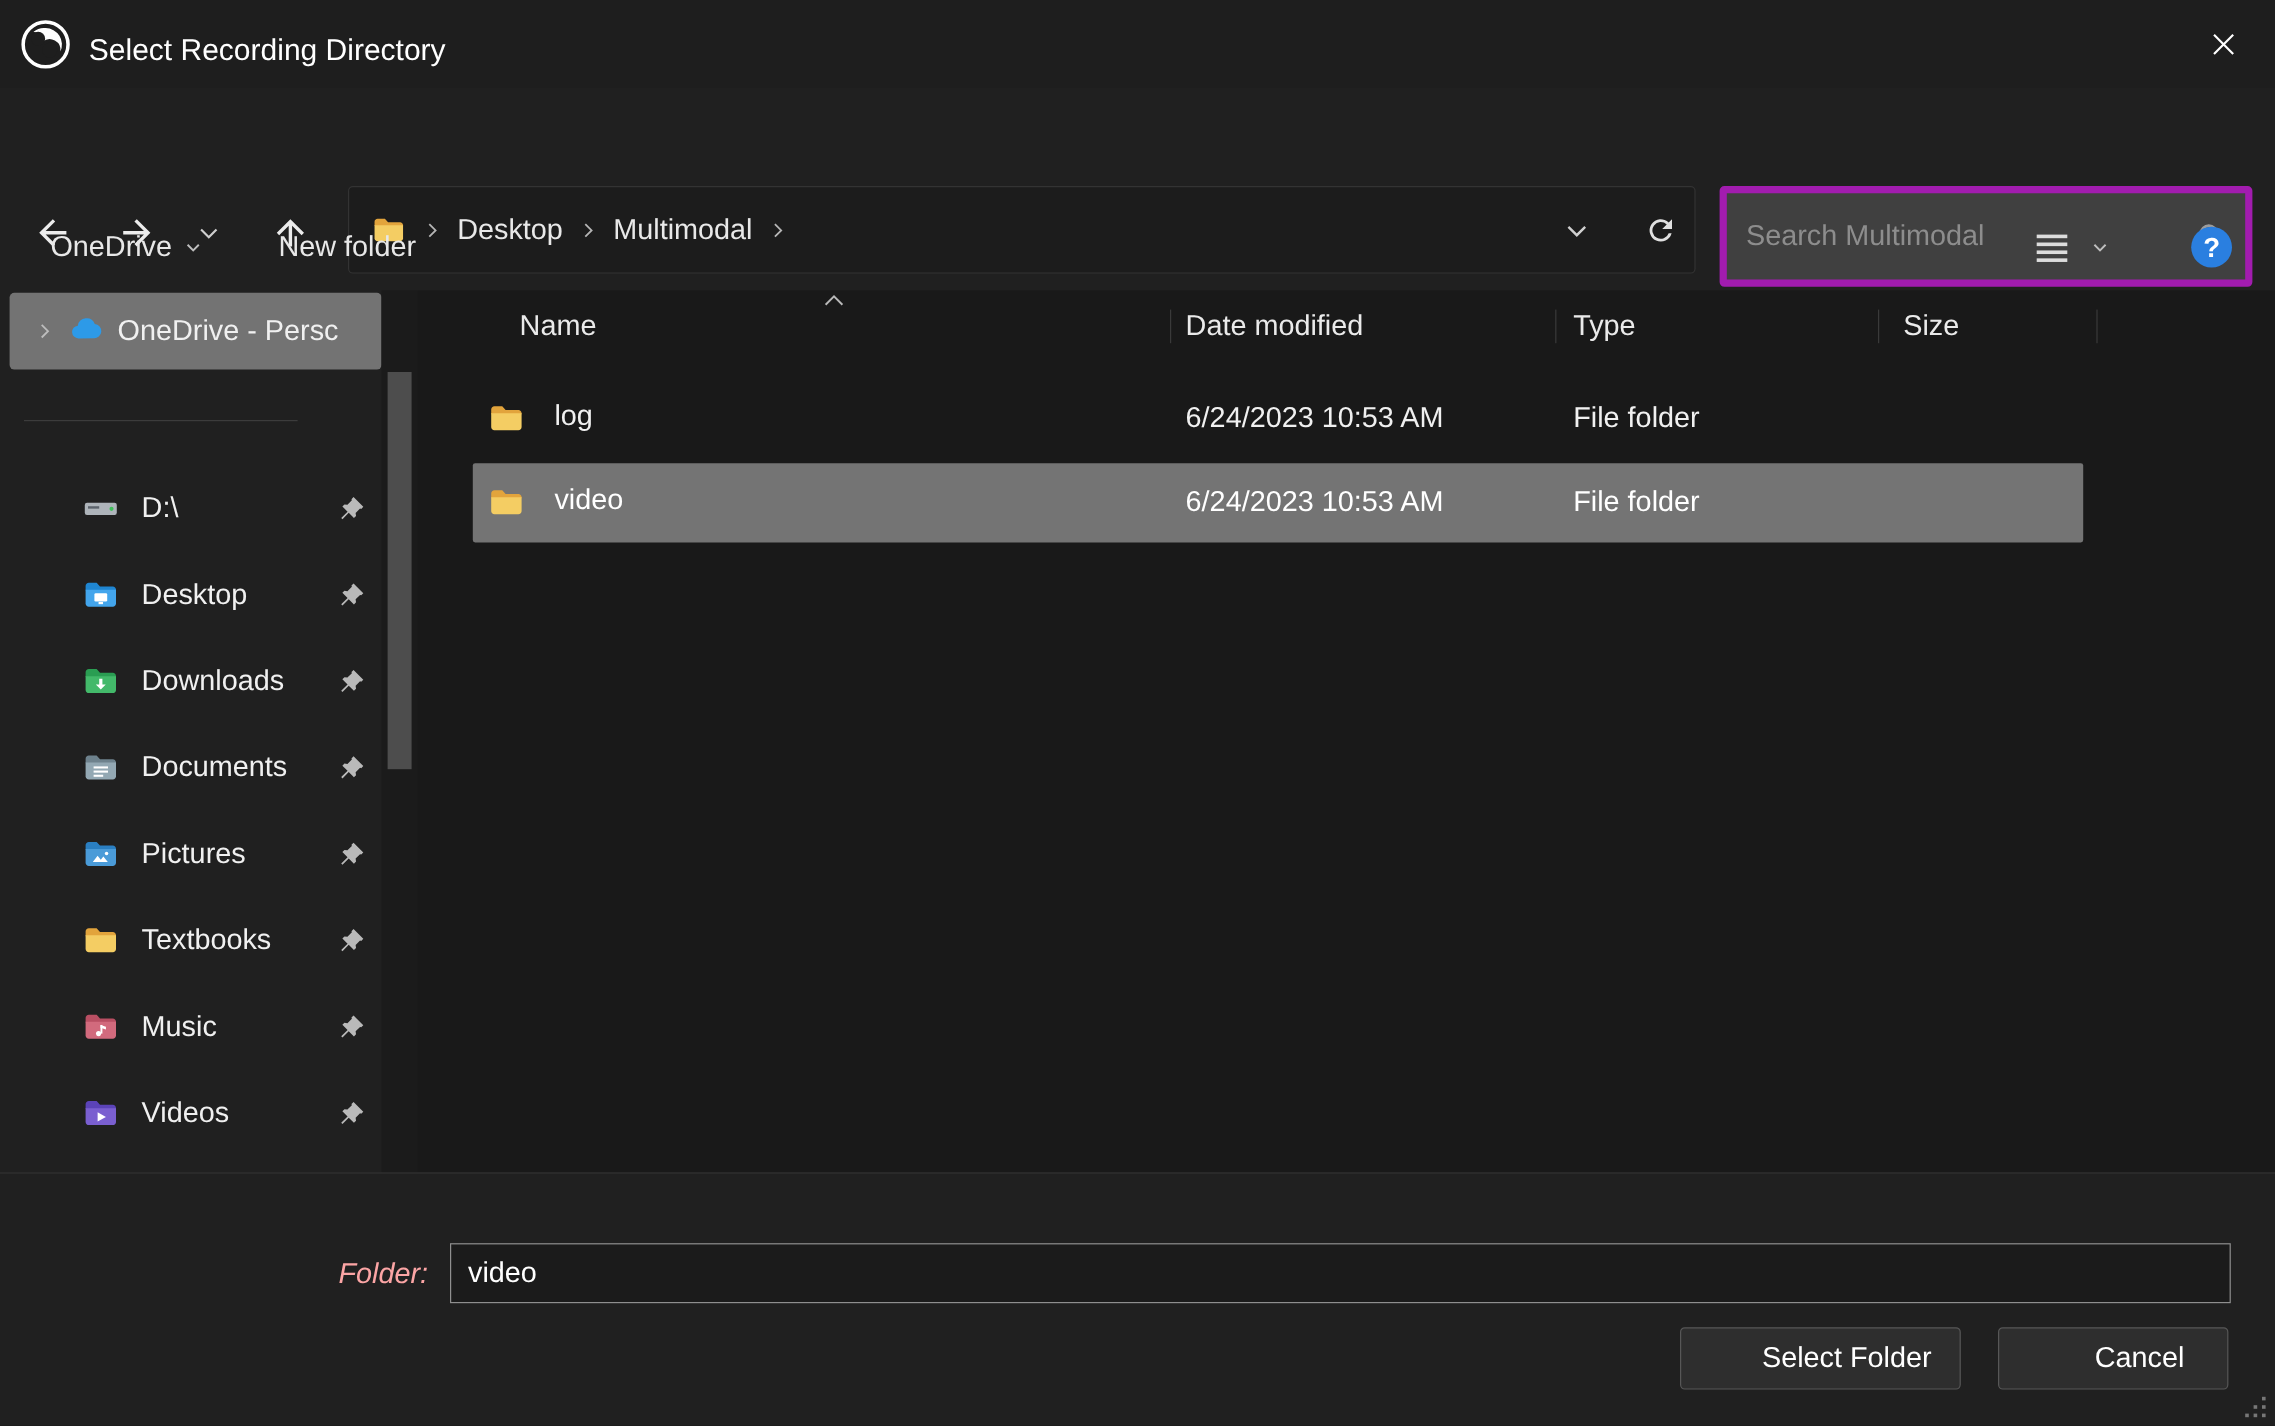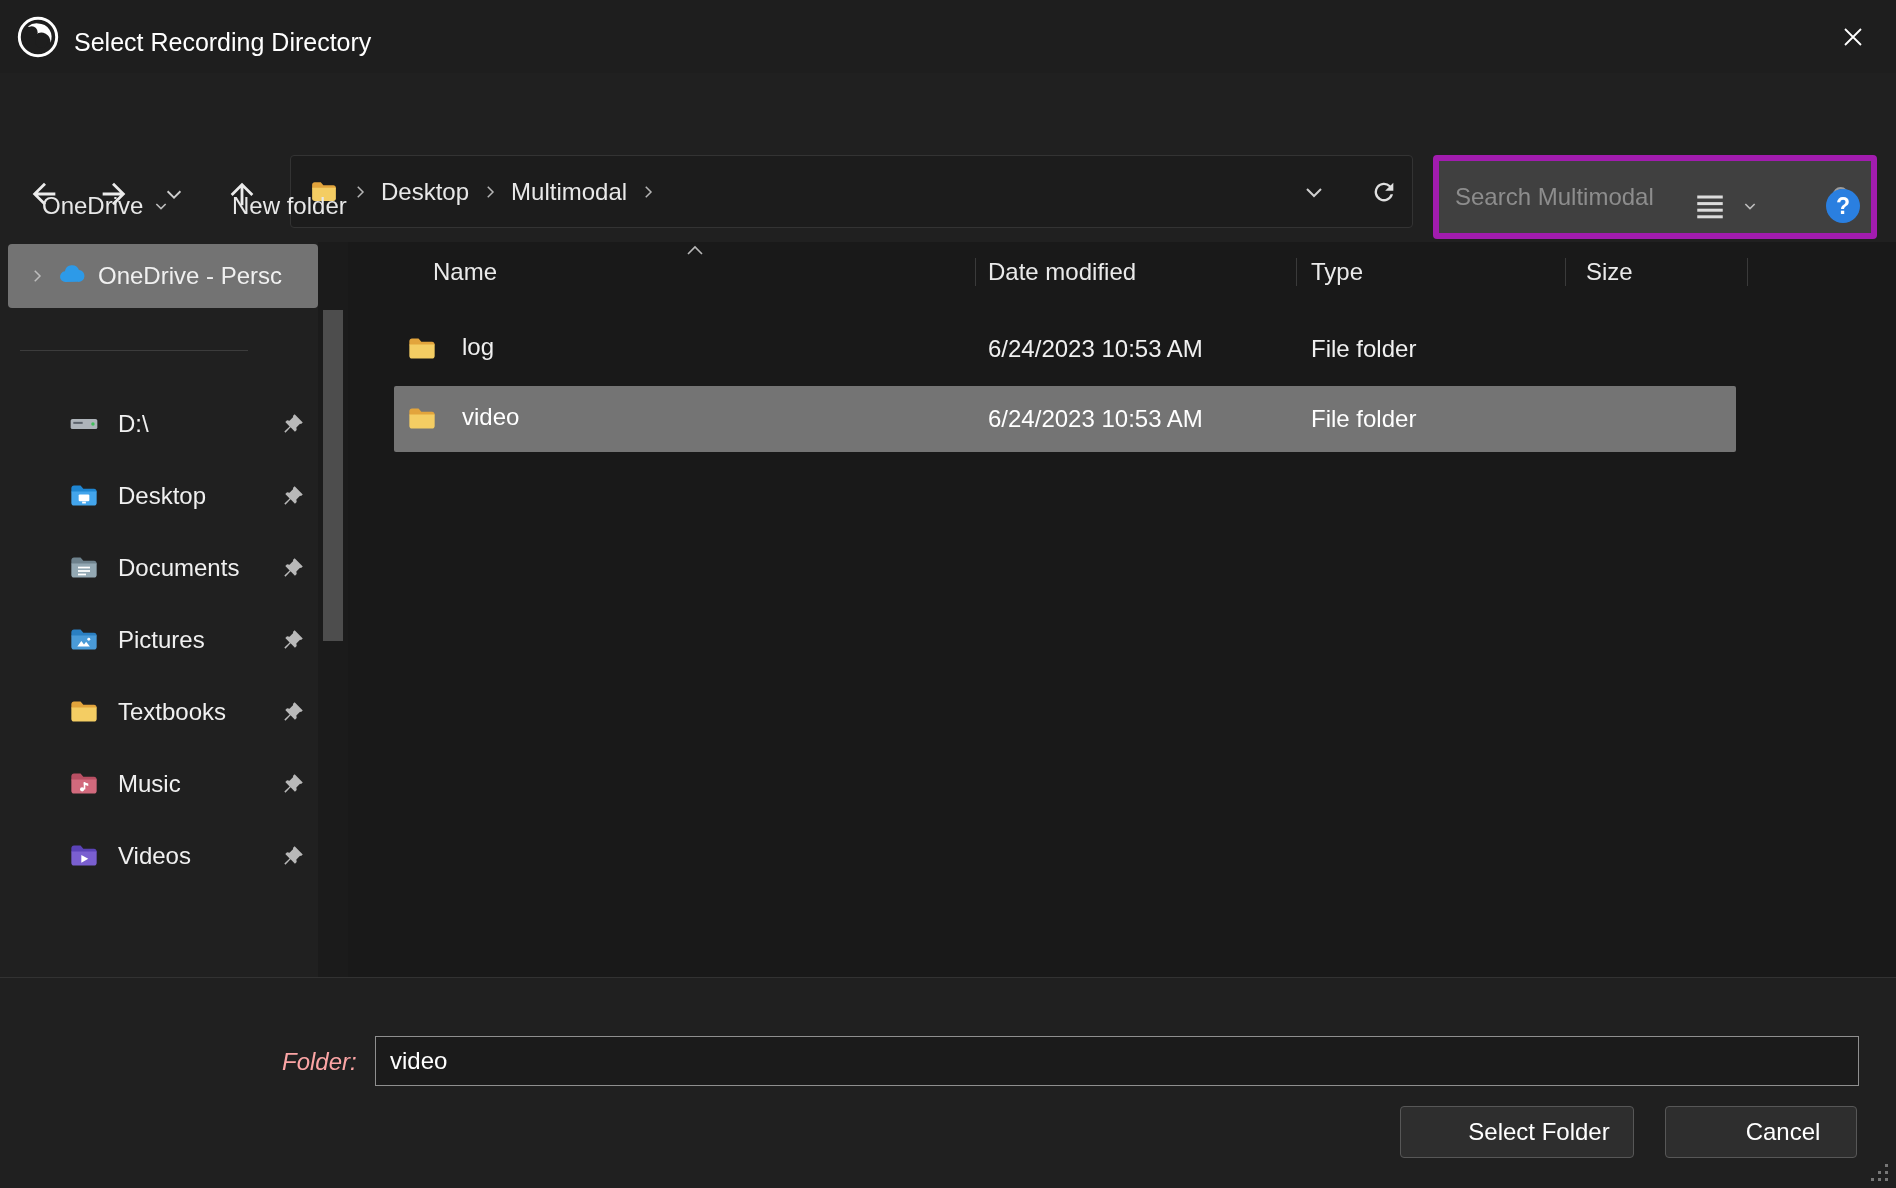--- a/index.html
+++ b/index.html
@@ -242,20 +242,31 @@
           <path class="fold-body" d="M2.5 8.6h19v8.6c0 1.1-.9 2-2 2h-15c-1.1 0-2-.9-2-2z"></path>
           <rect x="8" y="10.8" width="8" height="5.2" rx="0.8" fill="#ffffff"></rect>
           <rect x="10.6" y="16.2" width="2.8" height="1.4" fill="#ffffff"></rect>
         </svg>
         <span class="lbl">Desktop</span>
         <svg class="pin" viewBox="0 0 24 24">
             <path fill="#b9b9b9" d="M13.5 3 21 10.5l-1.6 1.6-.9-.3-3.4 3.4.3 2.3-1.6 1.6-4-4L5 20l-1-1 4.9-4.8-4-4L6.5 8.6l2.3.3 3.4-3.4-.3-.9z"></path>
           </svg>
       </div>
 
+      <div class="side-item">
+        <svg class="ico" viewBox="0 0 24 24" style="--tab:#2a9d52;--body:#43b96a">
+          <path class="fold-tab" d="M2.5 6.2c0-1.1.9-2 2-2h4.9l2.1 2.3h8c1.1 0 2 .9 2 2v.6h-19z"></path>
+          <path class="fold-body" d="M2.5 8.6h19v8.6c0 1.1-.9 2-2 2h-15c-1.1 0-2-.9-2-2z"></path>
+          <path d="M11 10.2h2v3.6h2.1L12 17l-3.1-3.2H11z" fill="#ffffff"></path>
+        </svg>
+        <span class="lbl">Downloads</span>
+        <svg class="pin" viewBox="0 0 24 24">
+            <path fill="#b9b9b9" d="M13.5 3 21 10.5l-1.6 1.6-.9-.3-3.4 3.4.3 2.3-1.6 1.6-4-4L5 20l-1-1 4.9-4.8-4-4L6.5 8.6l2.3.3 3.4-3.4-.3-.9z"></path>
+          </svg>
+      </div>
 
       <div class="side-item">
         <svg class="ico" viewBox="0 0 24 24" style="--tab:#6e828d;--body:#93a8b3">
           <path class="fold-tab" d="M2.5 6.2c0-1.1.9-2 2-2h4.9l2.1 2.3h8c1.1 0 2 .9 2 2v.6h-19z"></path>
           <path class="fold-body" d="M2.5 8.6h19v8.6c0 1.1-.9 2-2 2h-15c-1.1 0-2-.9-2-2z"></path>
           <rect x="7.5" y="11" width="9" height="1.3" fill="#ffffff"></rect>
           <rect x="7.5" y="13.6" width="9" height="1.3" fill="#ffffff"></rect>
           <rect x="7.5" y="16.2" width="6" height="1.3" fill="#ffffff"></rect>
         </svg>
         <span class="lbl">Documents</span>

